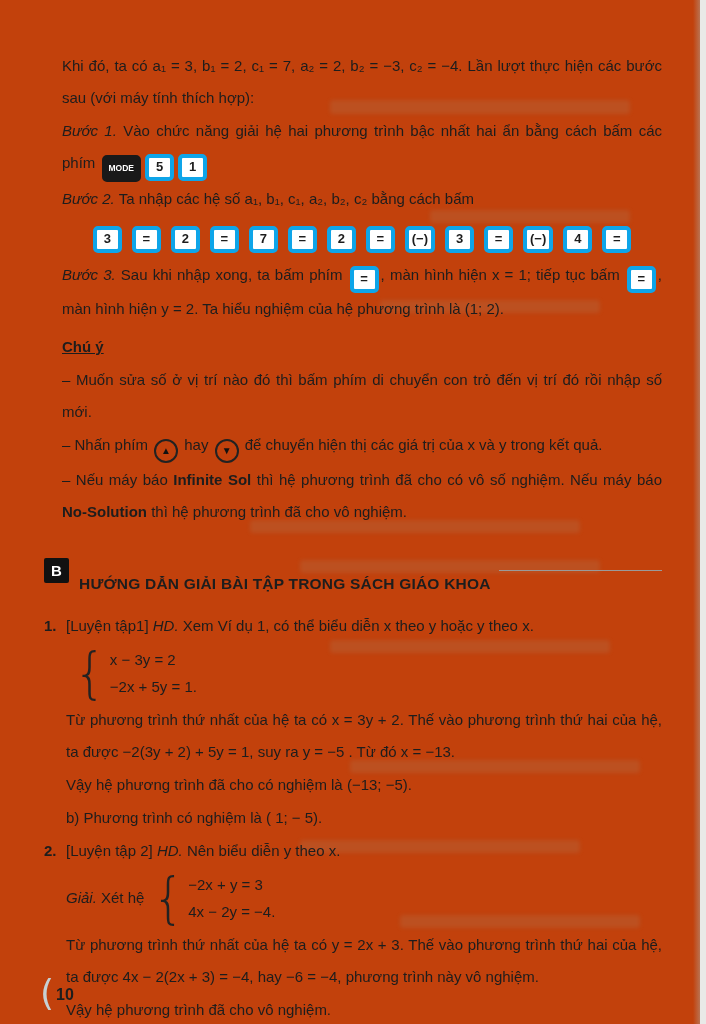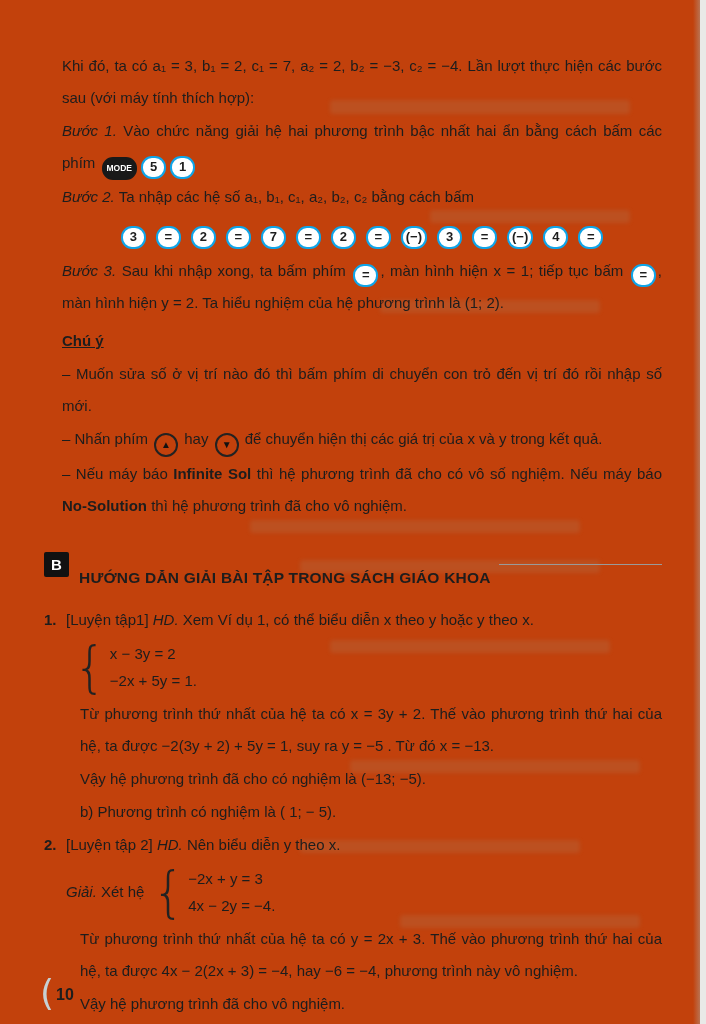--- a/index.html
+++ b/index.html
@@ -25,21 +25,21 @@
     padding:0 44px;box-sizing:border-box;
     font-size:15px;line-height:32px;
   }
   p.para{margin:0 0 1px 18px;text-align:justify;}
   .it{font-style:italic;}
   .b{font-weight:bold;}
 
   
   .key{
     display:inline-block;min-width:15px;height:19px;line-height:17px;
-    border:2px solid #0ea5e9;border-radius:11px;
+    border:4px solid #0ea5e9;border-radius:5px;
     text-align:center;font-weight:bold;font-size:13px;
     padding:0 3px;margin:0 2px;vertical-align:-3px;background:#fff;
     letter-spacing:0;
   }
   .key-dark{
     background:#191919;color:#fff;font-size:8.5px;
     line-height:19px;padding:0 3px;border-color:#191919;font-weight:bold;
   }
   .keys-row{margin:4px 0 6px 18px;text-align:center;}
   .keys-row .key{margin:0 5px;}
@@ -59,21 +59,21 @@
     font-weight:bold;font-size:15px;line-height:25px;text-align:center;
     margin-right:10px;border-radius:2px;
   }
   .section-title{font-weight:bold;font-size:15.5px;letter-spacing:0.2px;margin-top:28px;}
   .hrule{flex:1;height:1px;background:#9a9a9a;margin-left:8px;}
 
   
   .prob-head{display:flex;margin:0;}
   .prob-head .num{flex:none;width:22px;font-weight:bold;}
   .prob-body{margin-left:22px;}
-  .prob-body p.para{margin-left:14px;}
+  .prob-body p.para{margin-left:0;}
 
   .sys-line{display:flex;align-items:center;margin:4px 0 4px 0;}
   .sys-line .lead{white-space:pre;}
   .brace{
     font-family:"DejaVu Sans",sans-serif;
     font-size:50px;font-weight:200;line-height:1;
     margin:0 4px 0 8px;transform:scaleY(1.12);color:#222;
   }
   .sys-stack{line-height:27px;font-size:15px;}
 

